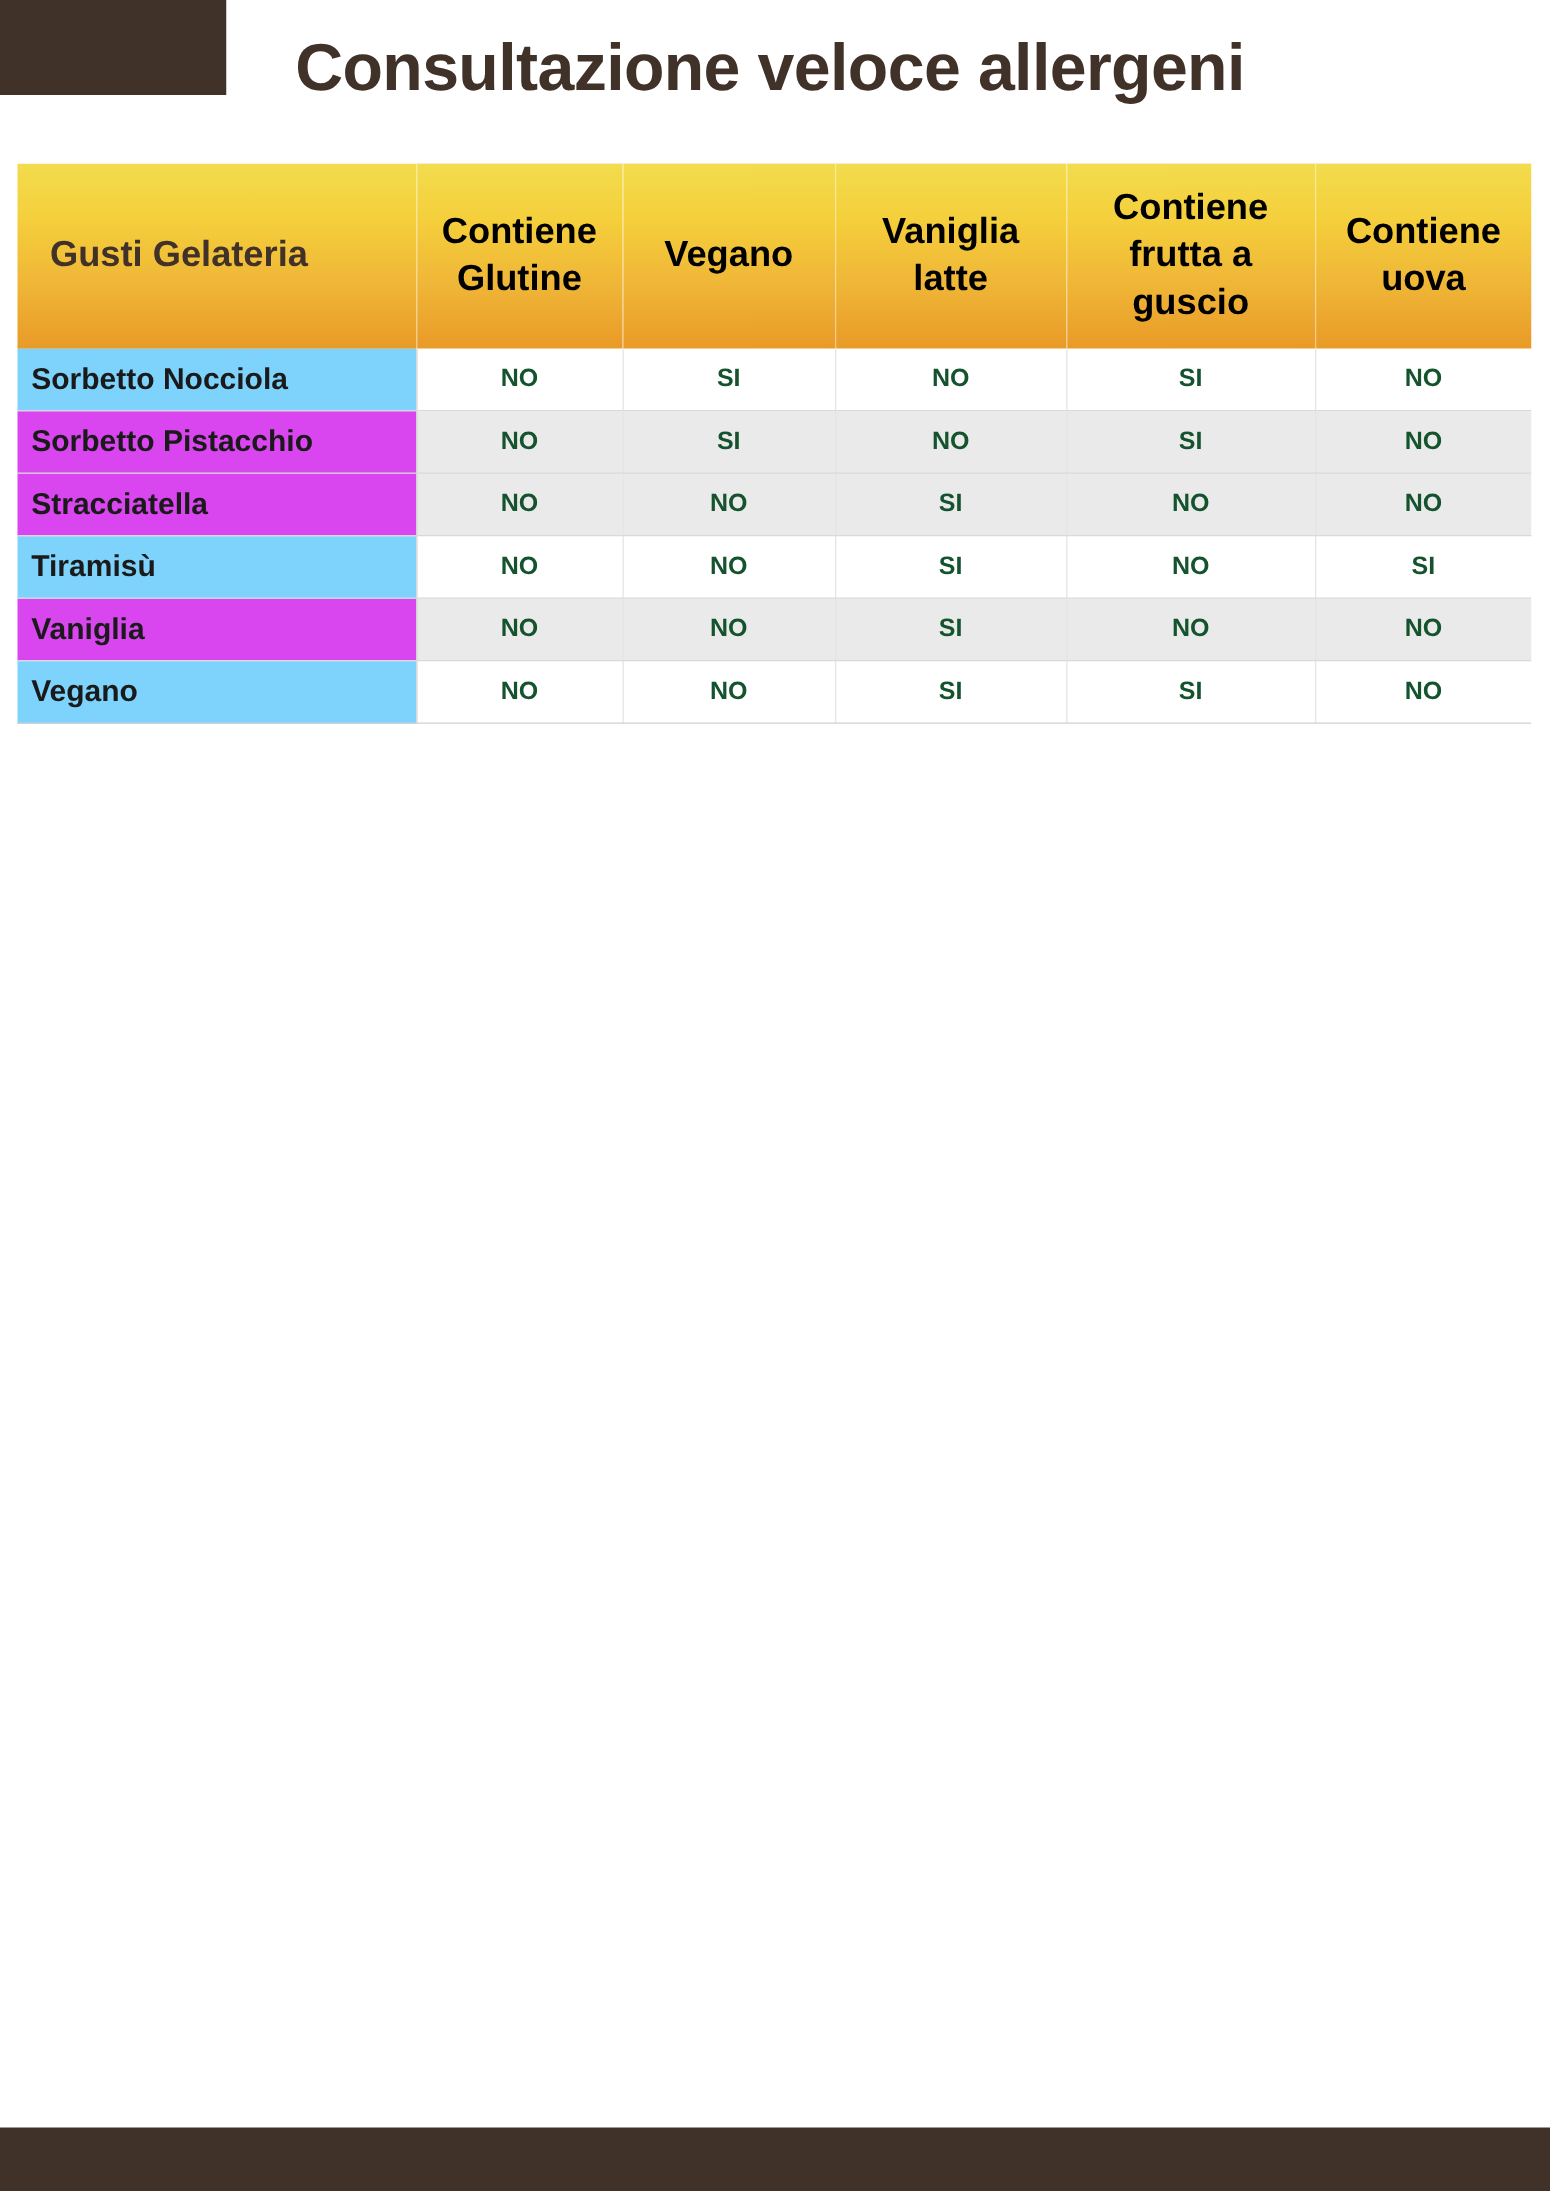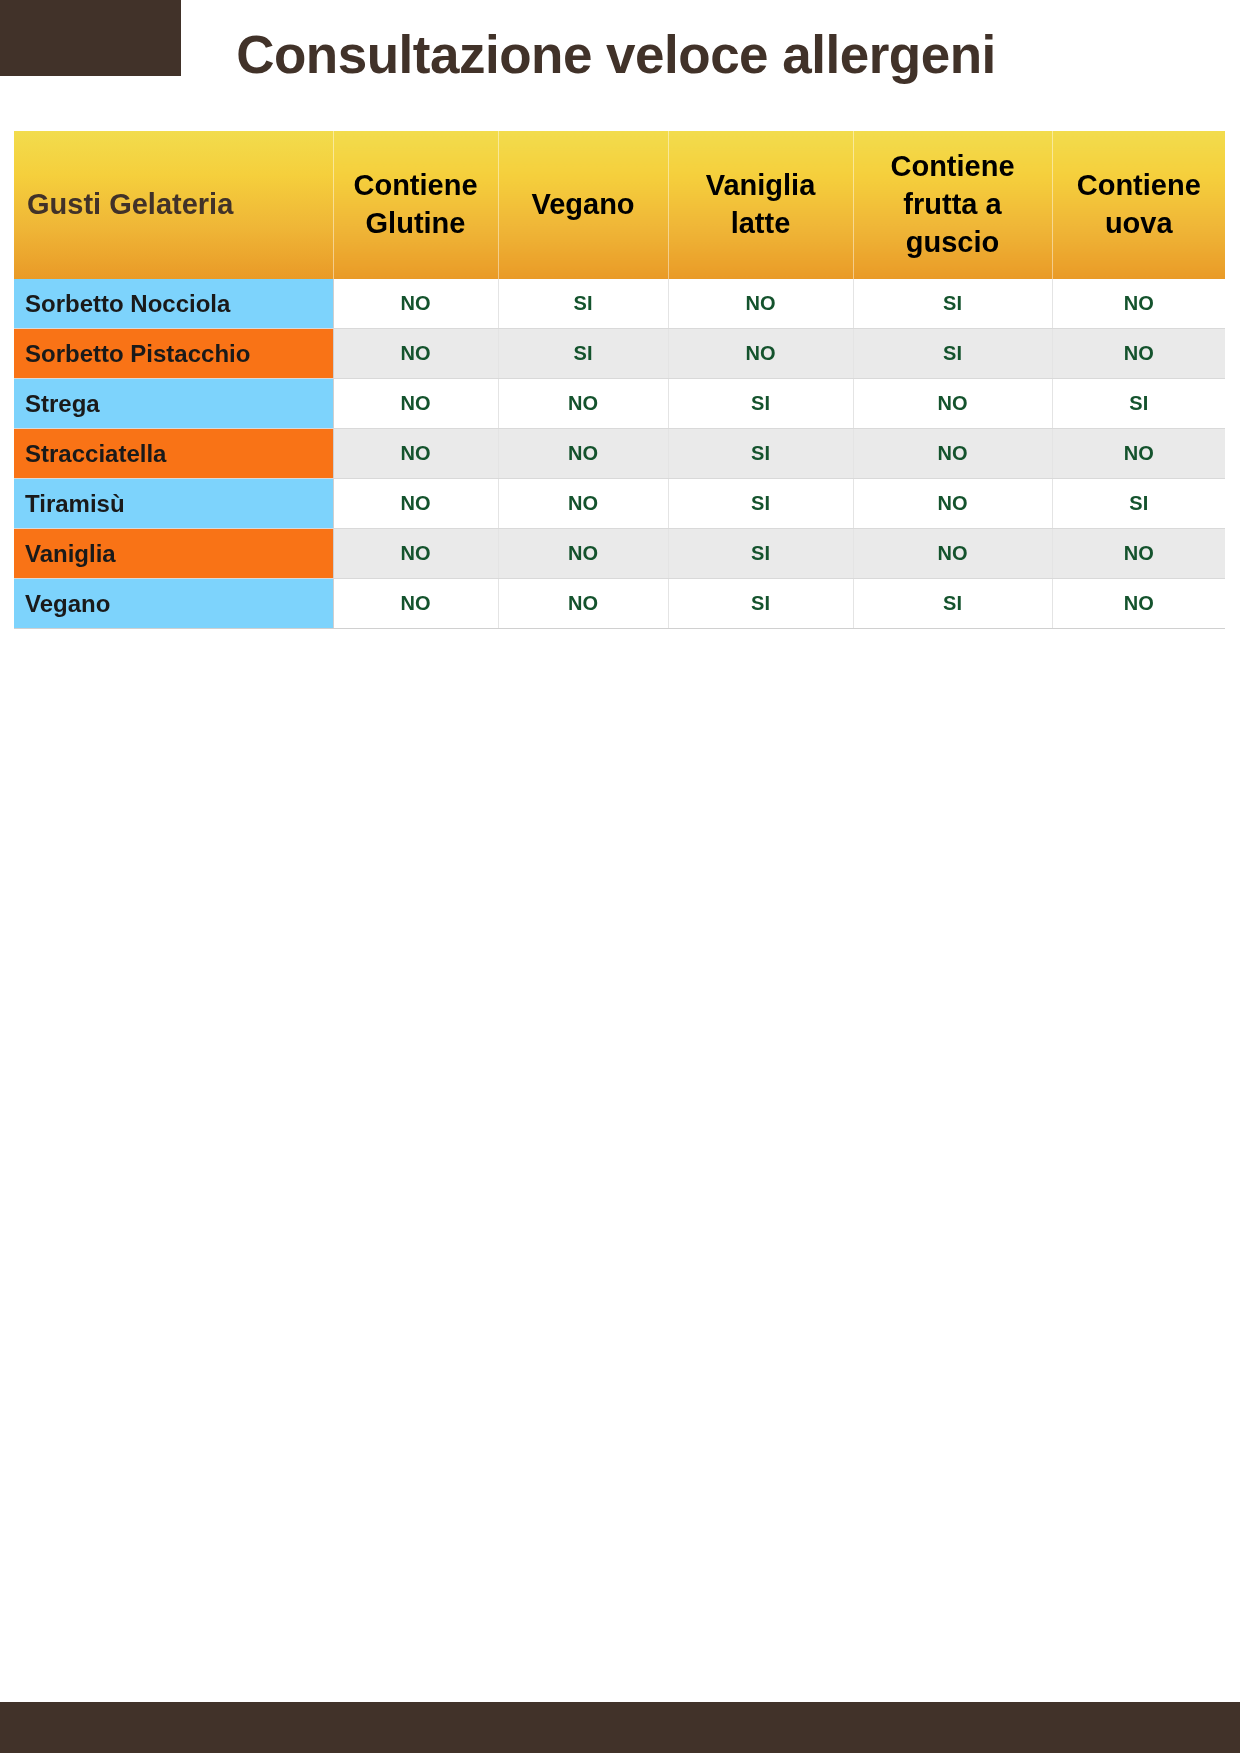--- a/index.html
+++ b/index.html
@@ -81,21 +81,21 @@
     color: #000000;
     line-height: 1.30;
     padding: 0 6px;
     box-sizing: border-box;
     border-right: 1px solid rgba(255,255,255,0.45);
   }
   thead th:last-child { border-right: none; }
   thead th.head-name {
     color: #413229;
     text-align: left;
-    padding-left: 13px;
+    padding-left: 26px;
     font-size: 29px;
   }
 
   tbody td {
     height: 47px;
     font-size: 20px;
     font-weight: bold;
     color: #14532d;
     text-align: center;
     vertical-align: middle;
@@ -109,21 +109,21 @@
     text-align: left;
     padding-left: 11px;
     font-size: 24px;
     font-weight: bold;
     color: #1a1a1a;
     background: #7dd3fc;
     border-right: 1px solid #cfcfcf;
   }
 
   tbody tr.alt td { background: #eaeaea; }
-  tbody tr.alt td.name-cell { background: #f97316; }
+  tbody tr.alt td.name-cell { background: #d946ef; }
 
   tbody tr:last-child td { border-bottom: 1px solid #d0d0d0; }
 </style>
 </head>
 <body>
 
 <div class="corner-block"></div>
 
 <div class="page-title">Consultazione veloce allergeni</div>
 
@@ -157,28 +157,20 @@
         <td>NO</td>
       </tr>
       <tr class="alt">
         <td class="name-cell">Sorbetto Pistacchio</td>
         <td>NO</td>
         <td>SI</td>
         <td>NO</td>
         <td>SI</td>
         <td>NO</td>
       </tr>
-      <tr>
-        <td class="name-cell">Strega</td>
-        <td>NO</td>
-        <td>NO</td>
-        <td>SI</td>
-        <td>NO</td>
-        <td>SI</td>
-      </tr>
       <tr class="alt">
         <td class="name-cell">Stracciatella</td>
         <td>NO</td>
         <td>NO</td>
         <td>SI</td>
         <td>NO</td>
         <td>NO</td>
       </tr>
       <tr>
         <td class="name-cell">Tiramisù</td>

